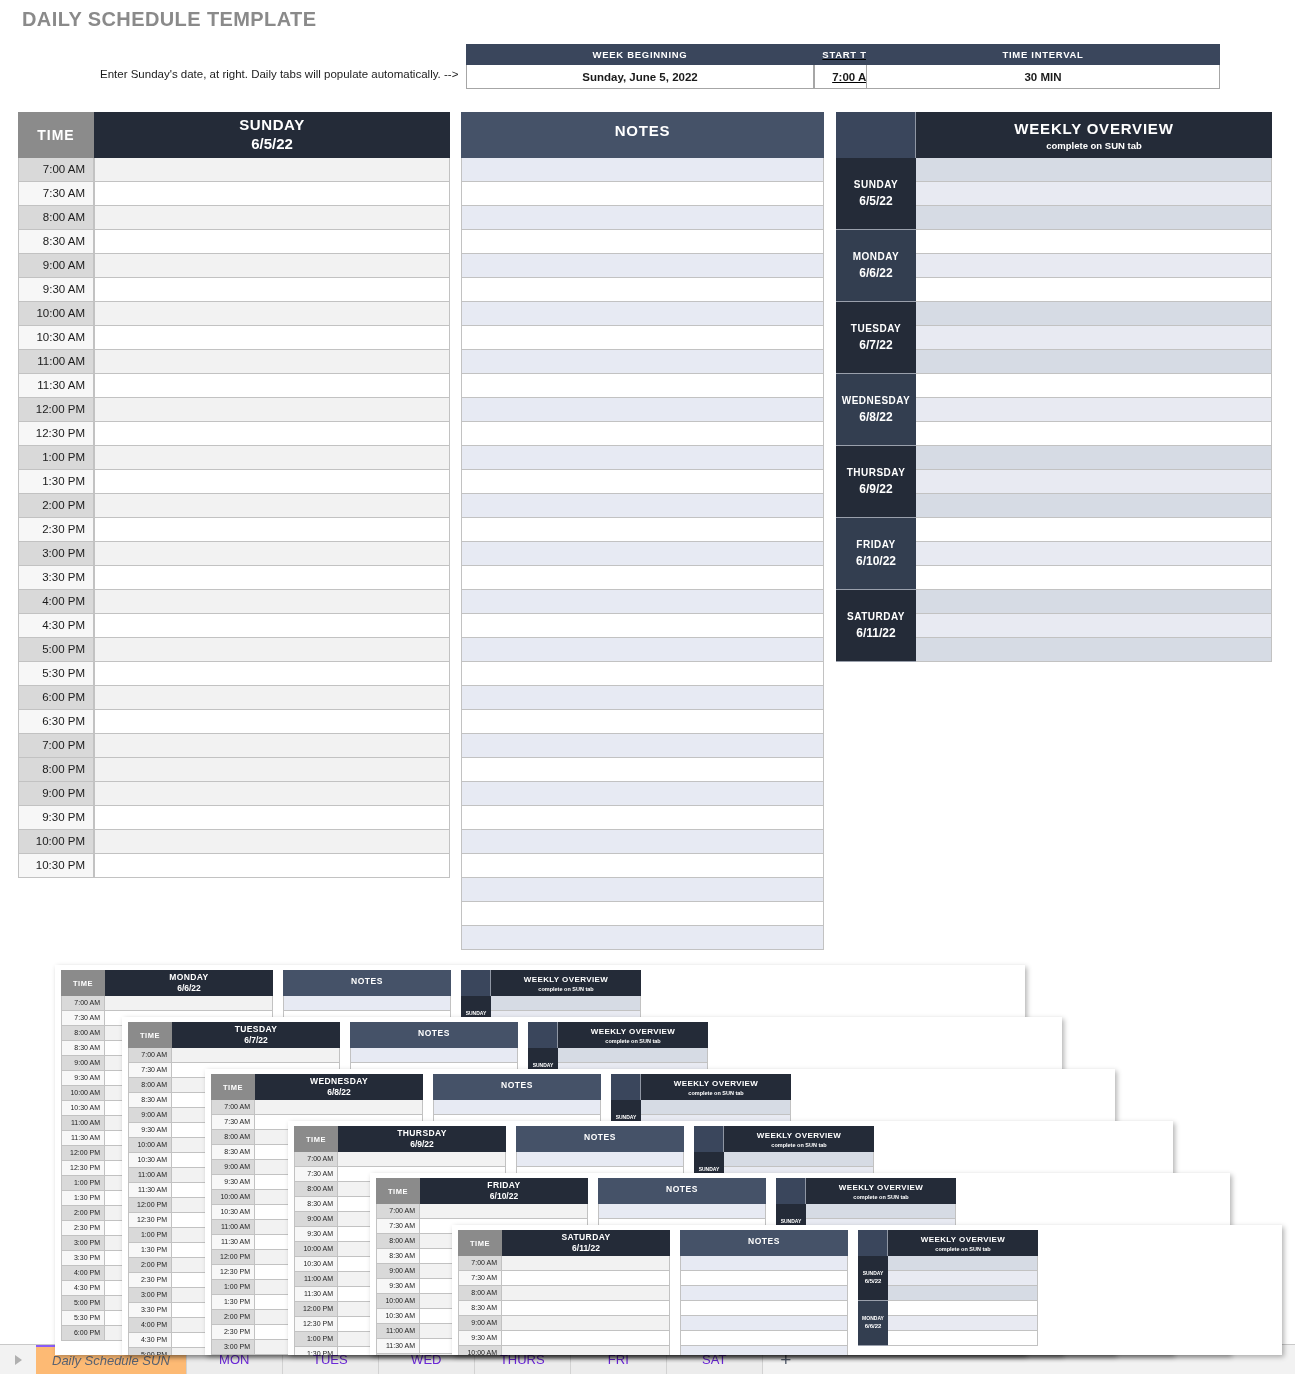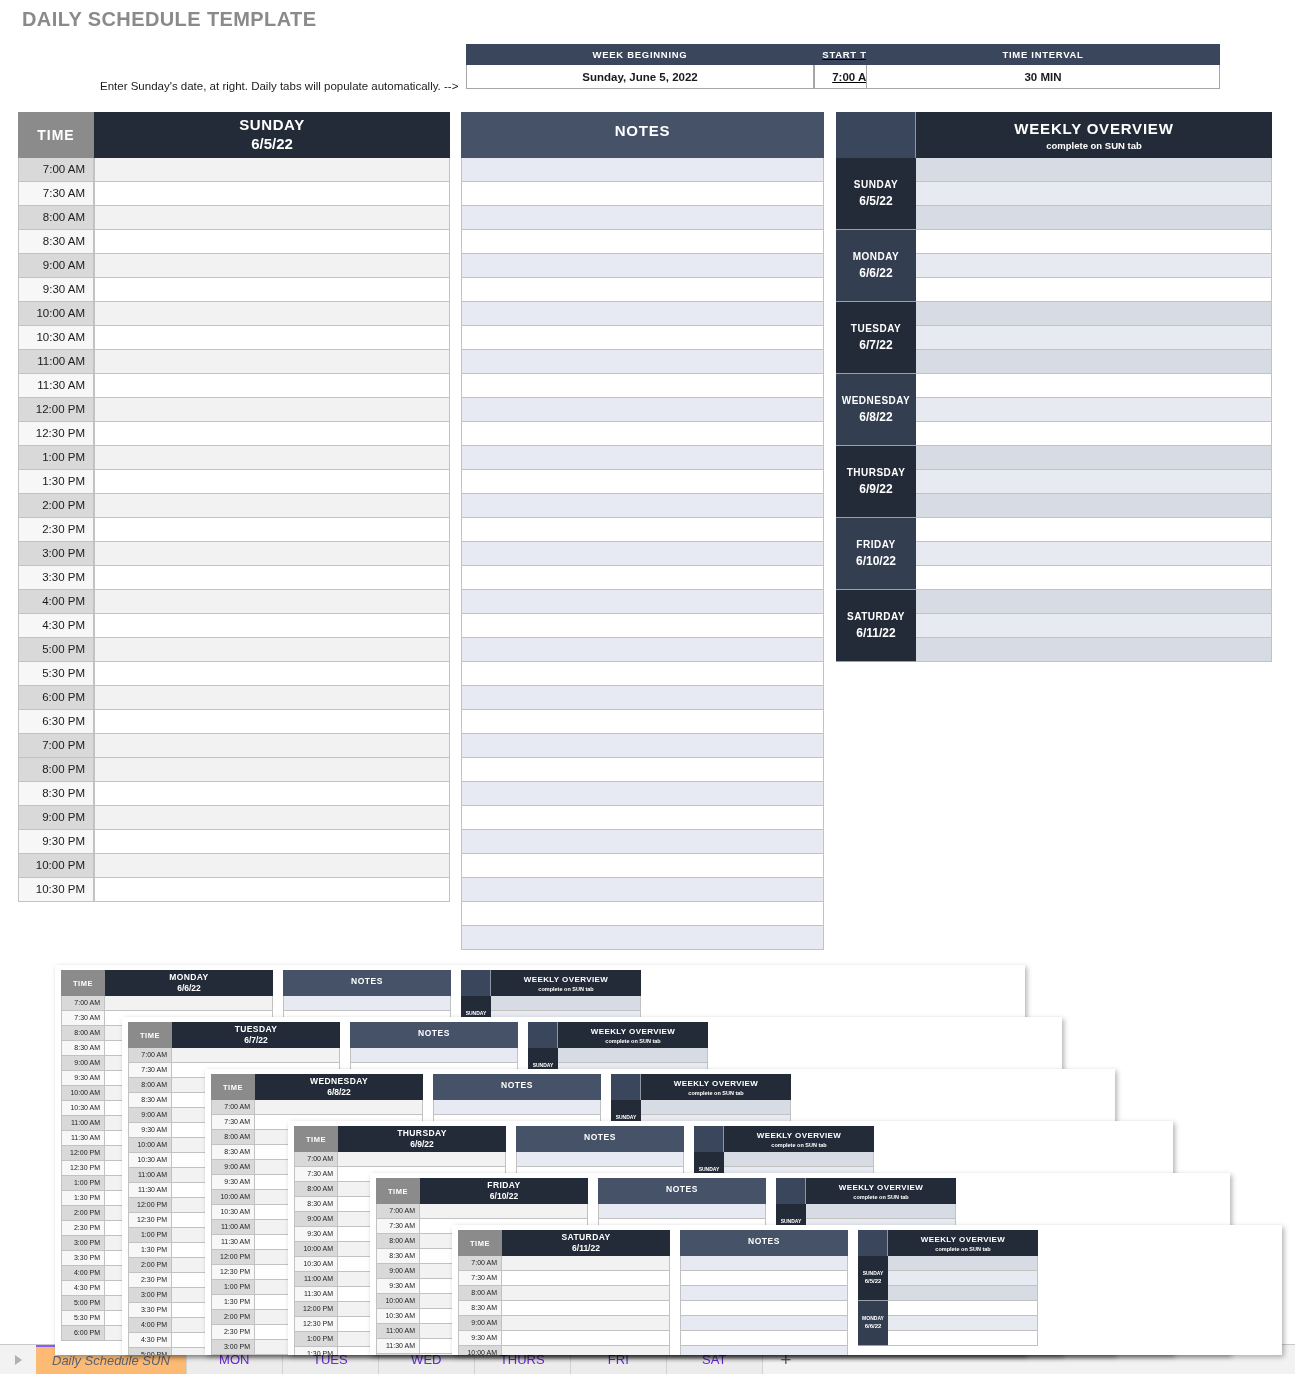--- a/index.html
+++ b/index.html
@@ -12,21 +12,21 @@
 
   
   .page-title {
     position: absolute; left: 22px; top: 8px;
     font-size: 20px; font-weight: bold;
     letter-spacing: 0.4px; color: #8a8a8a;
   }
 
   
   .instruction {
-    position: absolute; left: 100px; top: 80px;
+    position: absolute; left: 100px; top: 68px;
     font-size: 11.5px; color: #1c1c1c; text-align: right;
   }
 
   
   .infobox { position: absolute; border-radius: 20px; }
   .infobox .ihead {
     background: #3a465c; color: #ffffff;
     font-size: 9.5px; font-weight: bold; letter-spacing: 0.7px;
     text-align: center; line-height: 21px; height: 21px;
   }
@@ -336,24 +336,20 @@
       <div class="row sched-row even">
         <div class="t-cell">6:30 PM</div>
         <div class="e-cell"></div>
       </div>
       <div class="row sched-row odd">
         <div class="t-cell">7:00 PM</div>
         <div class="e-cell"></div>
       </div>
       <div class="row sched-row odd">
         <div class="t-cell">8:00 PM</div>
-        <div class="e-cell"></div>
-      </div>
-      <div class="row sched-row even">
-        <div class="t-cell">8:30 PM</div>
         <div class="e-cell"></div>
       </div>
       <div class="row sched-row odd">
         <div class="t-cell">9:00 PM</div>
         <div class="e-cell"></div>
       </div>
       <div class="row sched-row even">
         <div class="t-cell">9:30 PM</div>
         <div class="e-cell"></div>
       </div>

